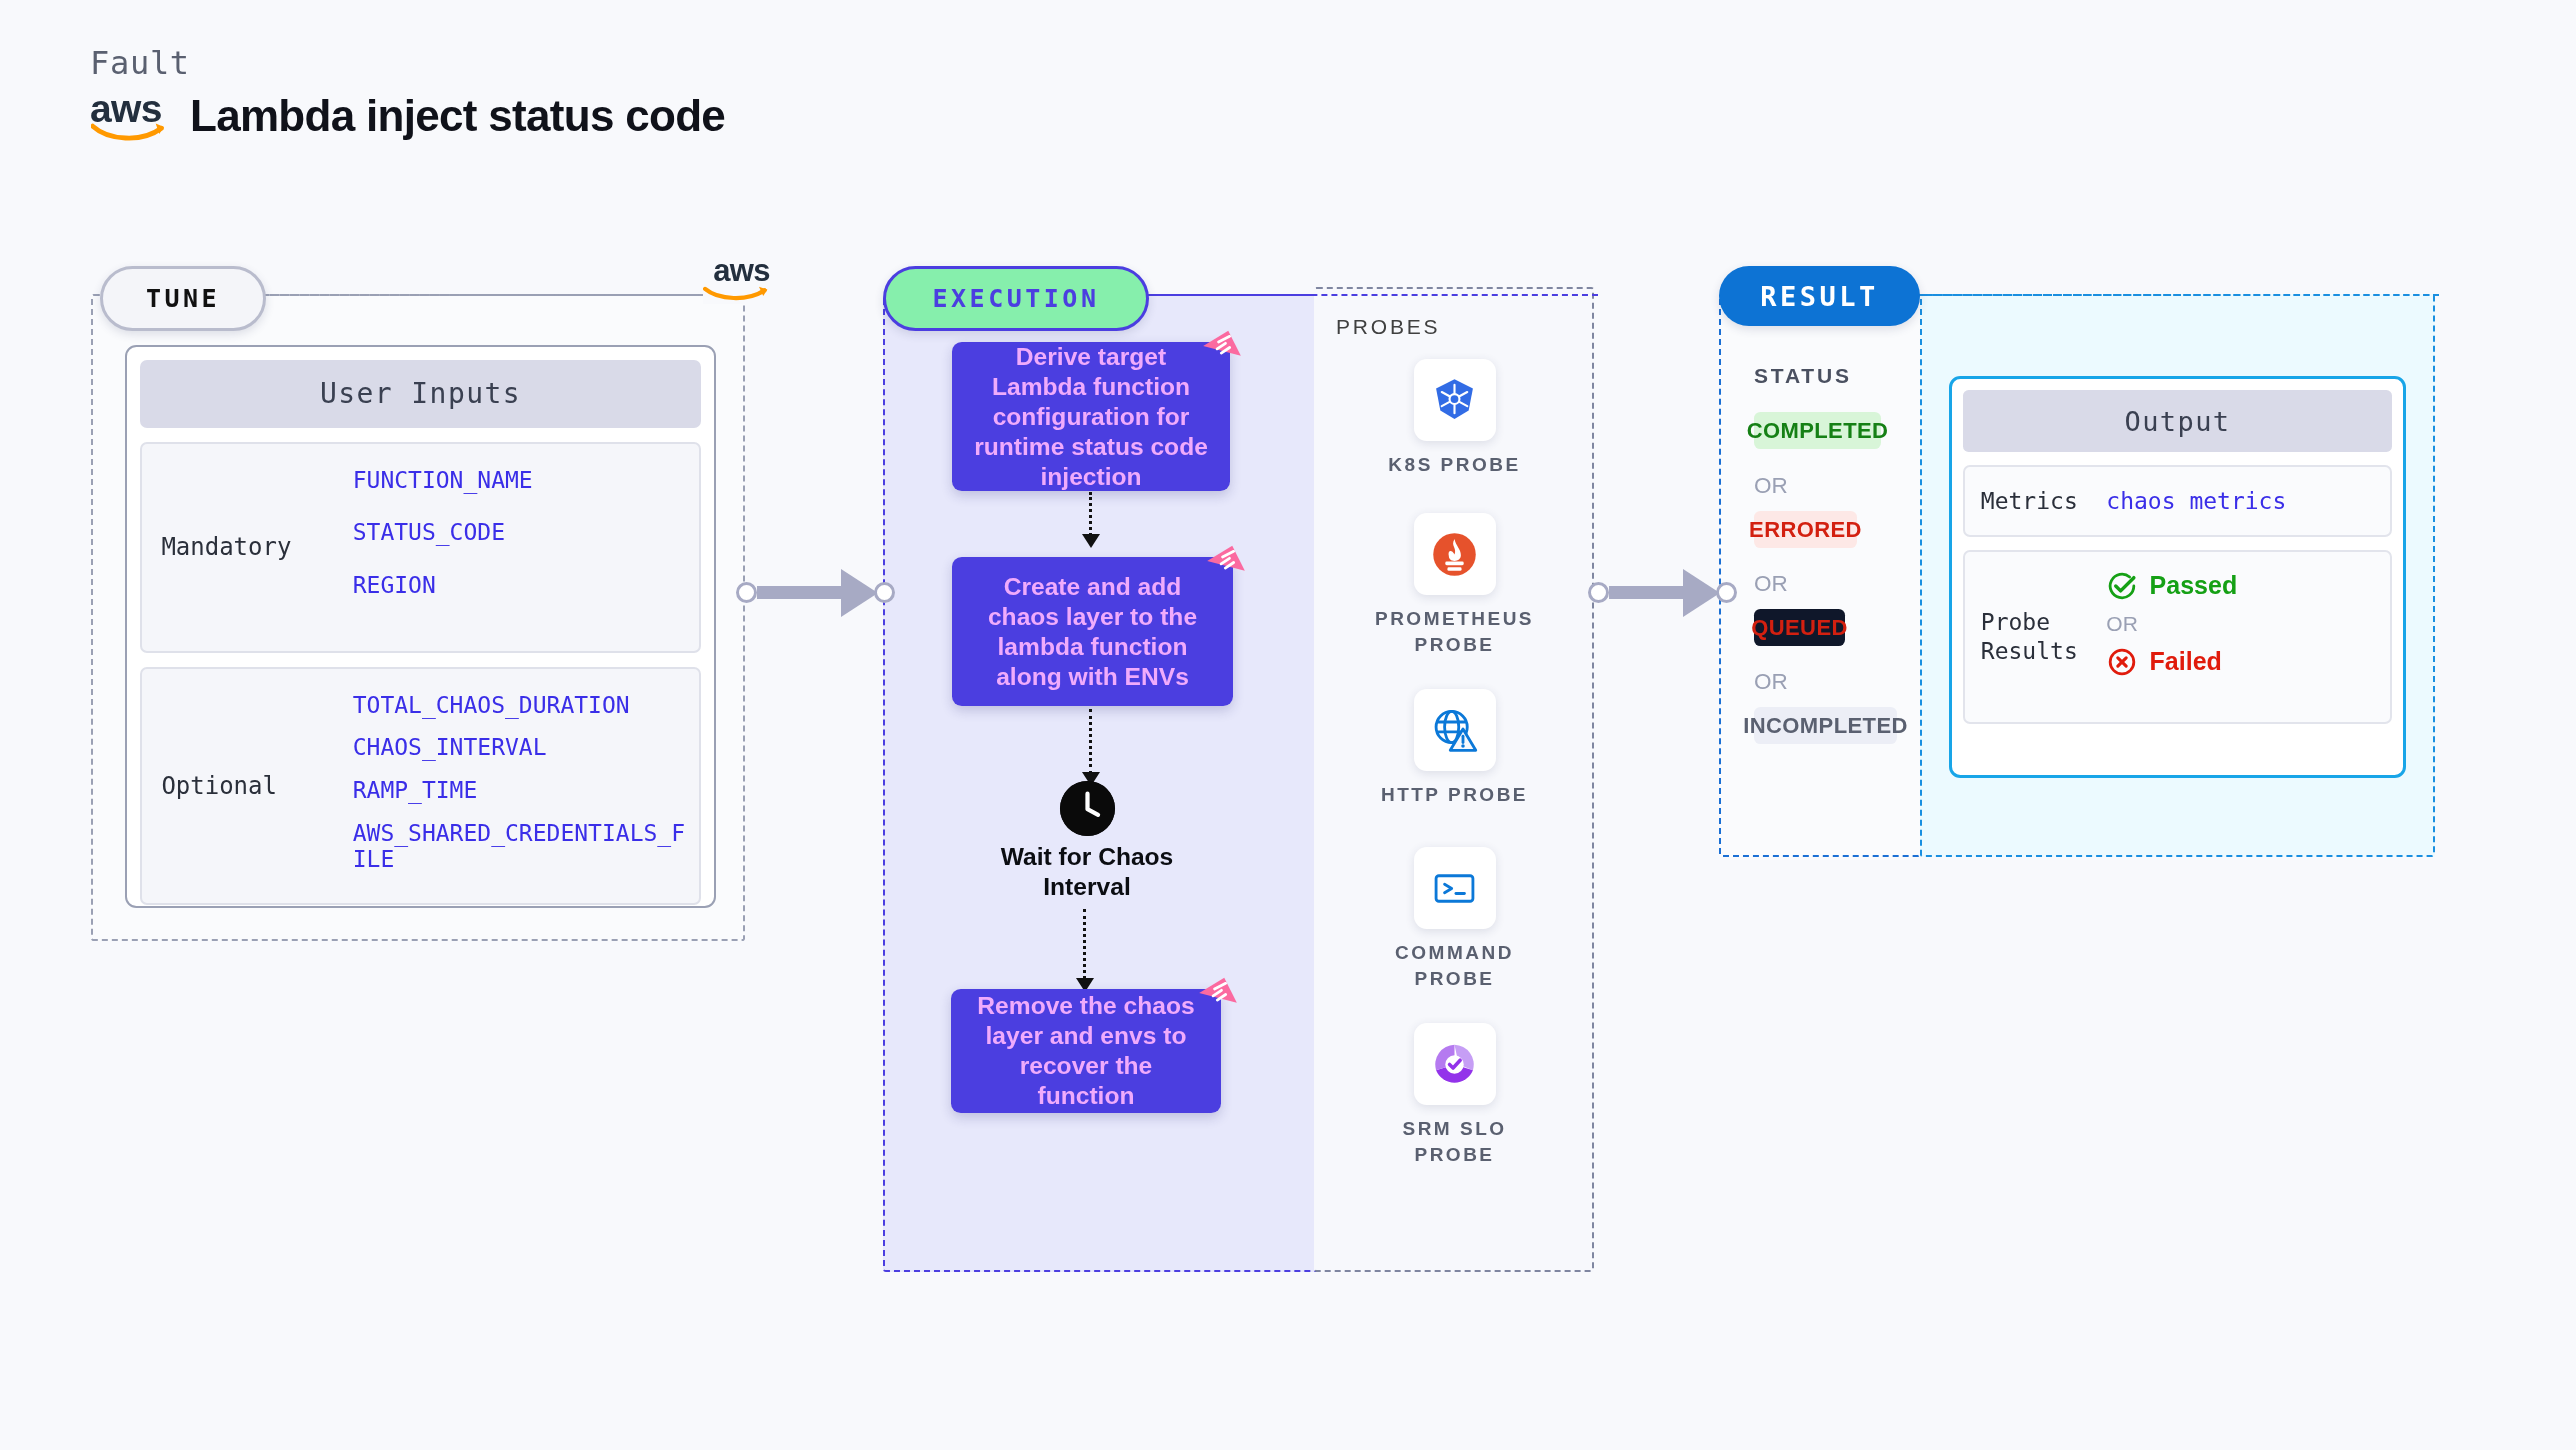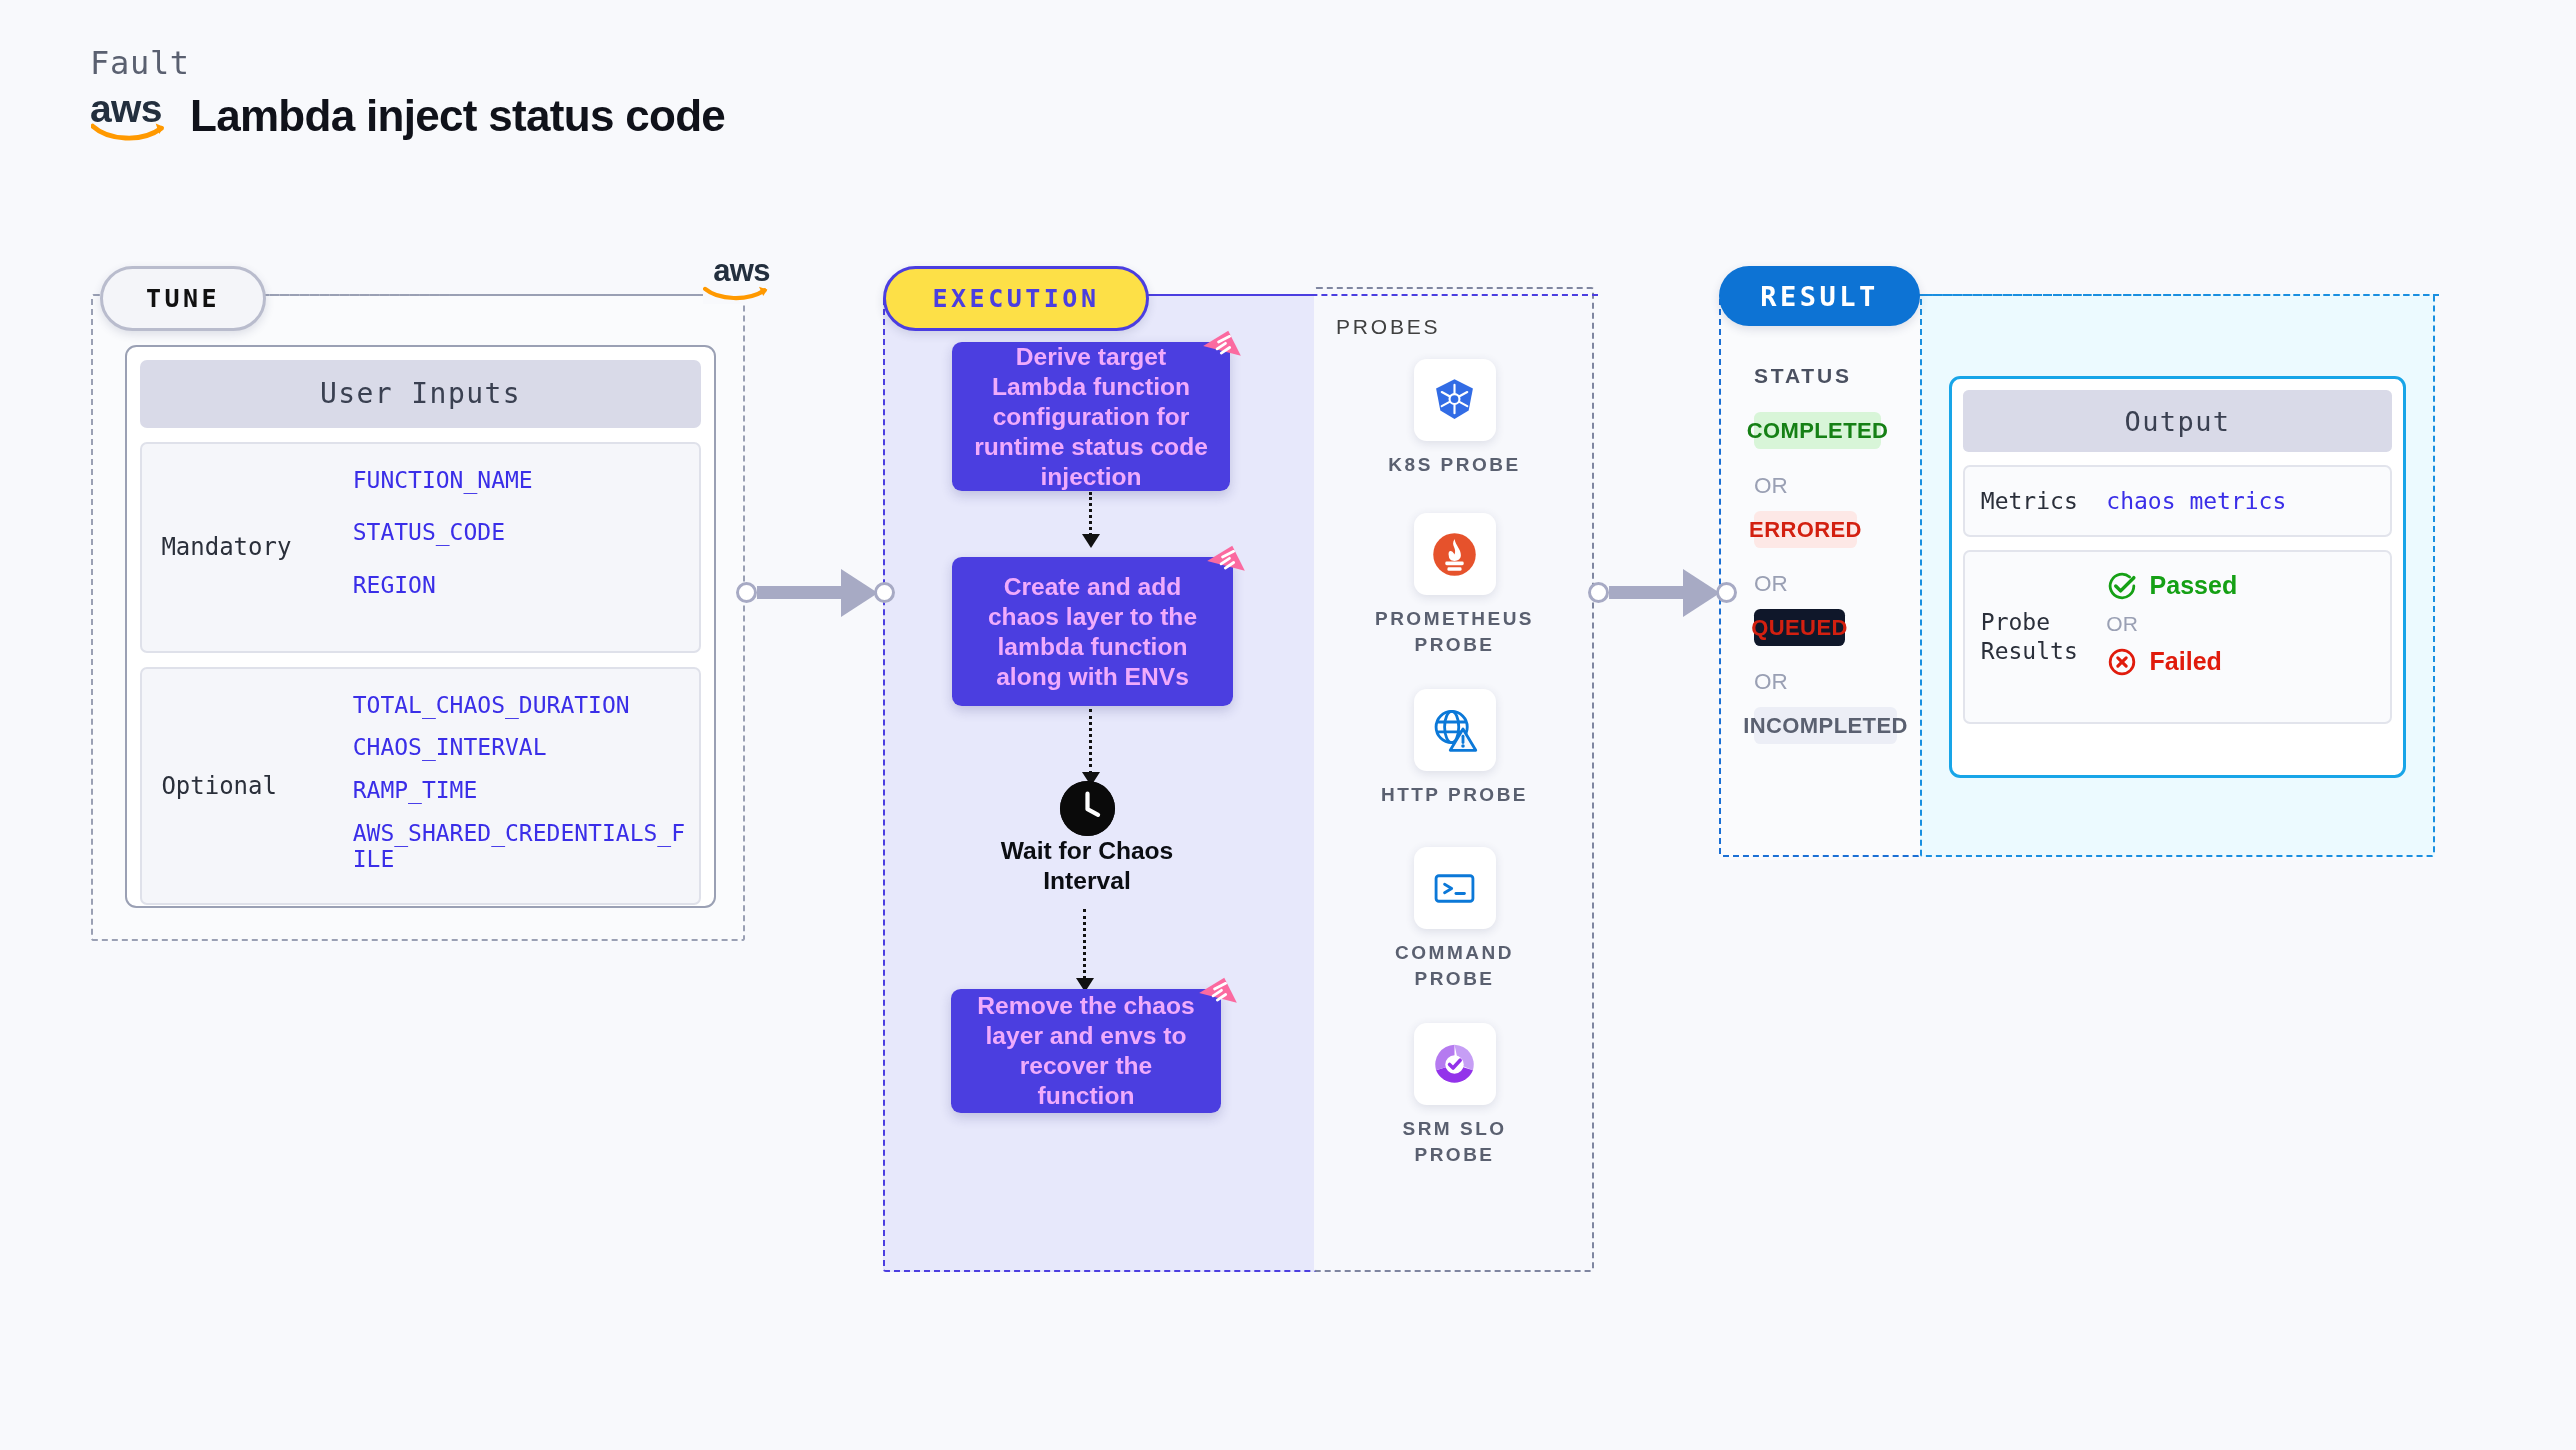--- a/index.html
+++ b/index.html
@@ -37,21 +37,21 @@
     font-family:"DejaVu Sans Mono","Liberation Mono",monospace;
     font-weight:700;letter-spacing:3.5px;
     box-shadow:0 3.5px 9.8px rgba(40,50,90,.14);
   }
   #pill-tune{
     left:100px;top:266px;width:160px;height:59px;
     background:#f4f5f9;border:3.5px solid #b9bccd;color:#111;font-size:25px;
   }
   #pill-execution{
     left:883px;top:266px;width:260px;height:59px;
-    background:#fde047;border:3.5px solid #4b3ee0;color:#4b3ee0;font-size:25px;
+    background:#86efac;border:3.5px solid #4b3ee0;color:#4b3ee0;font-size:25px;
   }
   #pill-result{
     left:1719px;top:266px;width:201px;height:60px;
     background:#0d73d4;border:none;color:#fff;font-size:27px;
   }
 
   
   .dashed{position:absolute;border-radius:2.8px;box-sizing:border-box;}
   #tune-area{
     left:91px;top:294px;width:654px;height:647px;
@@ -182,21 +182,21 @@
   #ah1{left:1082px;top:534px;}
   #ah2{left:1082px;top:772px;}
   #ah3{left:1076px;top:978px;}
 
   #wait-node{position:absolute;left:985px;top:781px;width:204px;text-align:center;z-index:4;}
   #clock-icon{
     width:55px;height:55px;border-radius:50%;background:#0a0a0a;
     margin:0 auto;position:relative;
   }
   #wait-label{
-    margin-top:0;font-size:24.6px;font-weight:700;color:#0b0d12;line-height:1.2;
+    margin-top:6px;font-size:24.6px;font-weight:700;color:#0b0d12;line-height:1.2;
   }
 
   
   #probes-title{
     position:absolute;left:1336px;top:315px;
     font-size:21px;color:#404040;letter-spacing:2.8px;font-weight:400;
     font-family:"Liberation Sans",sans-serif;
   }
   .probe{
     position:absolute;width:183px;text-align:center;left:1363px;

